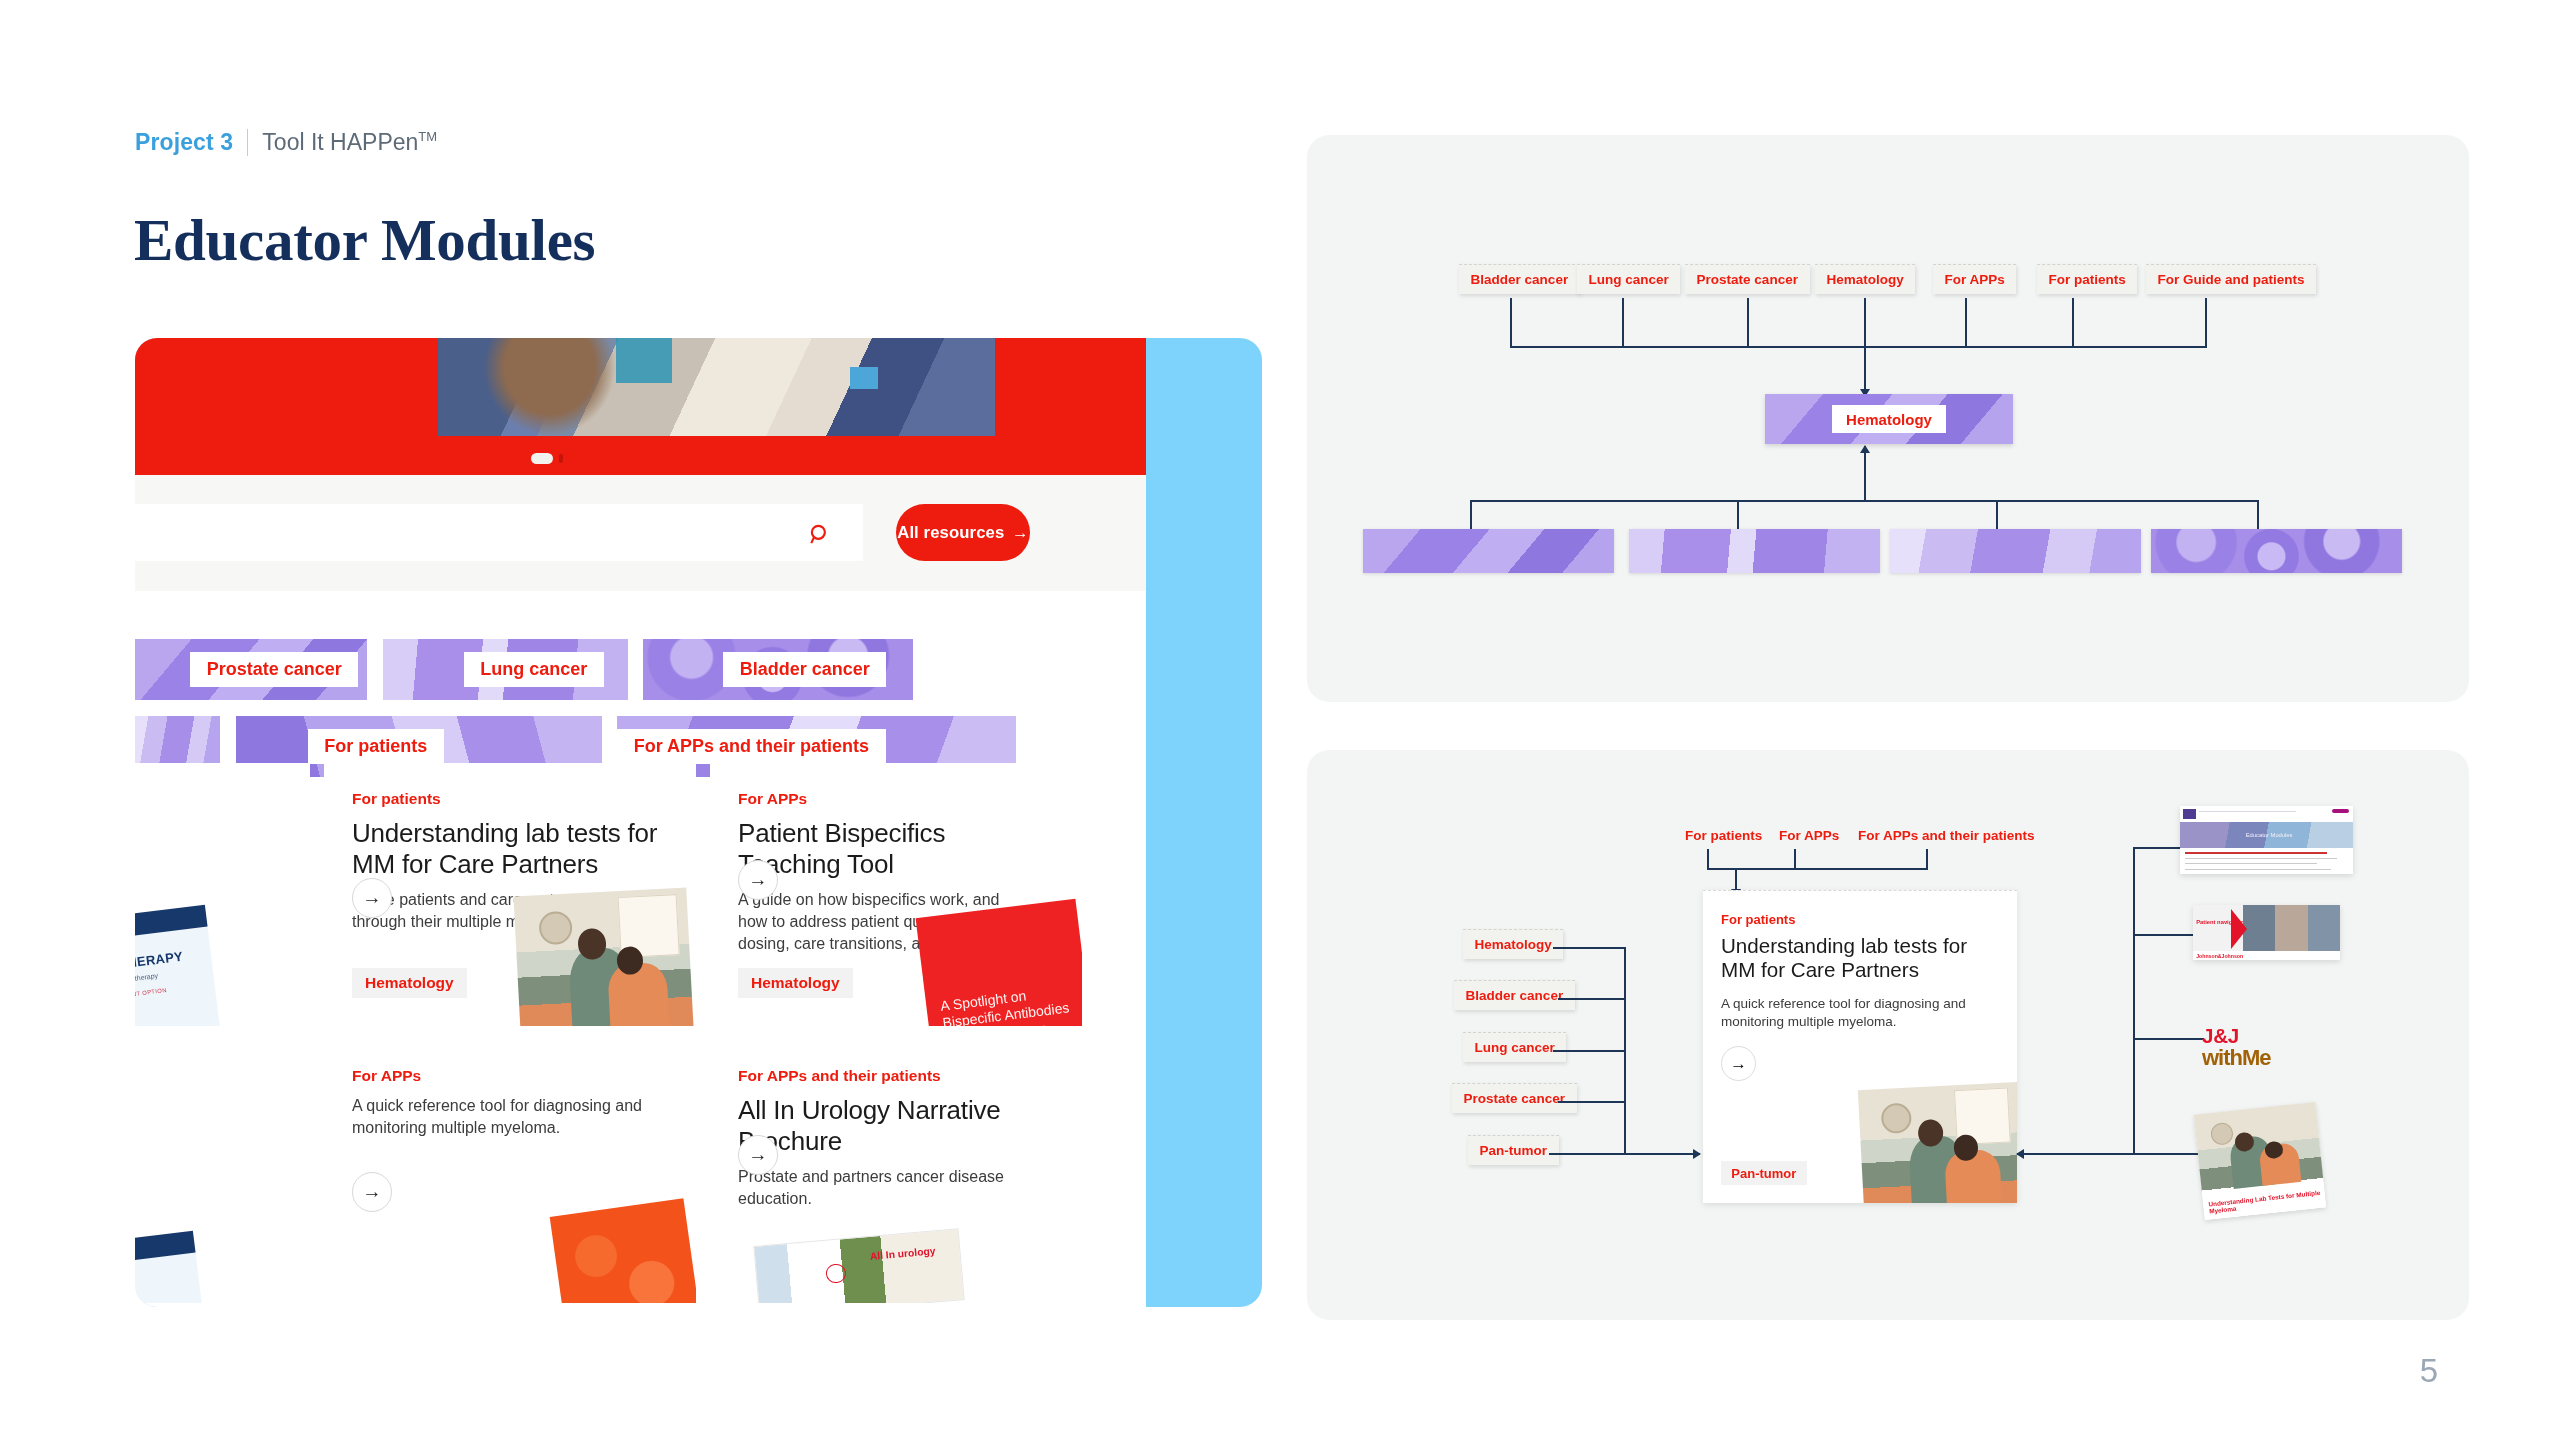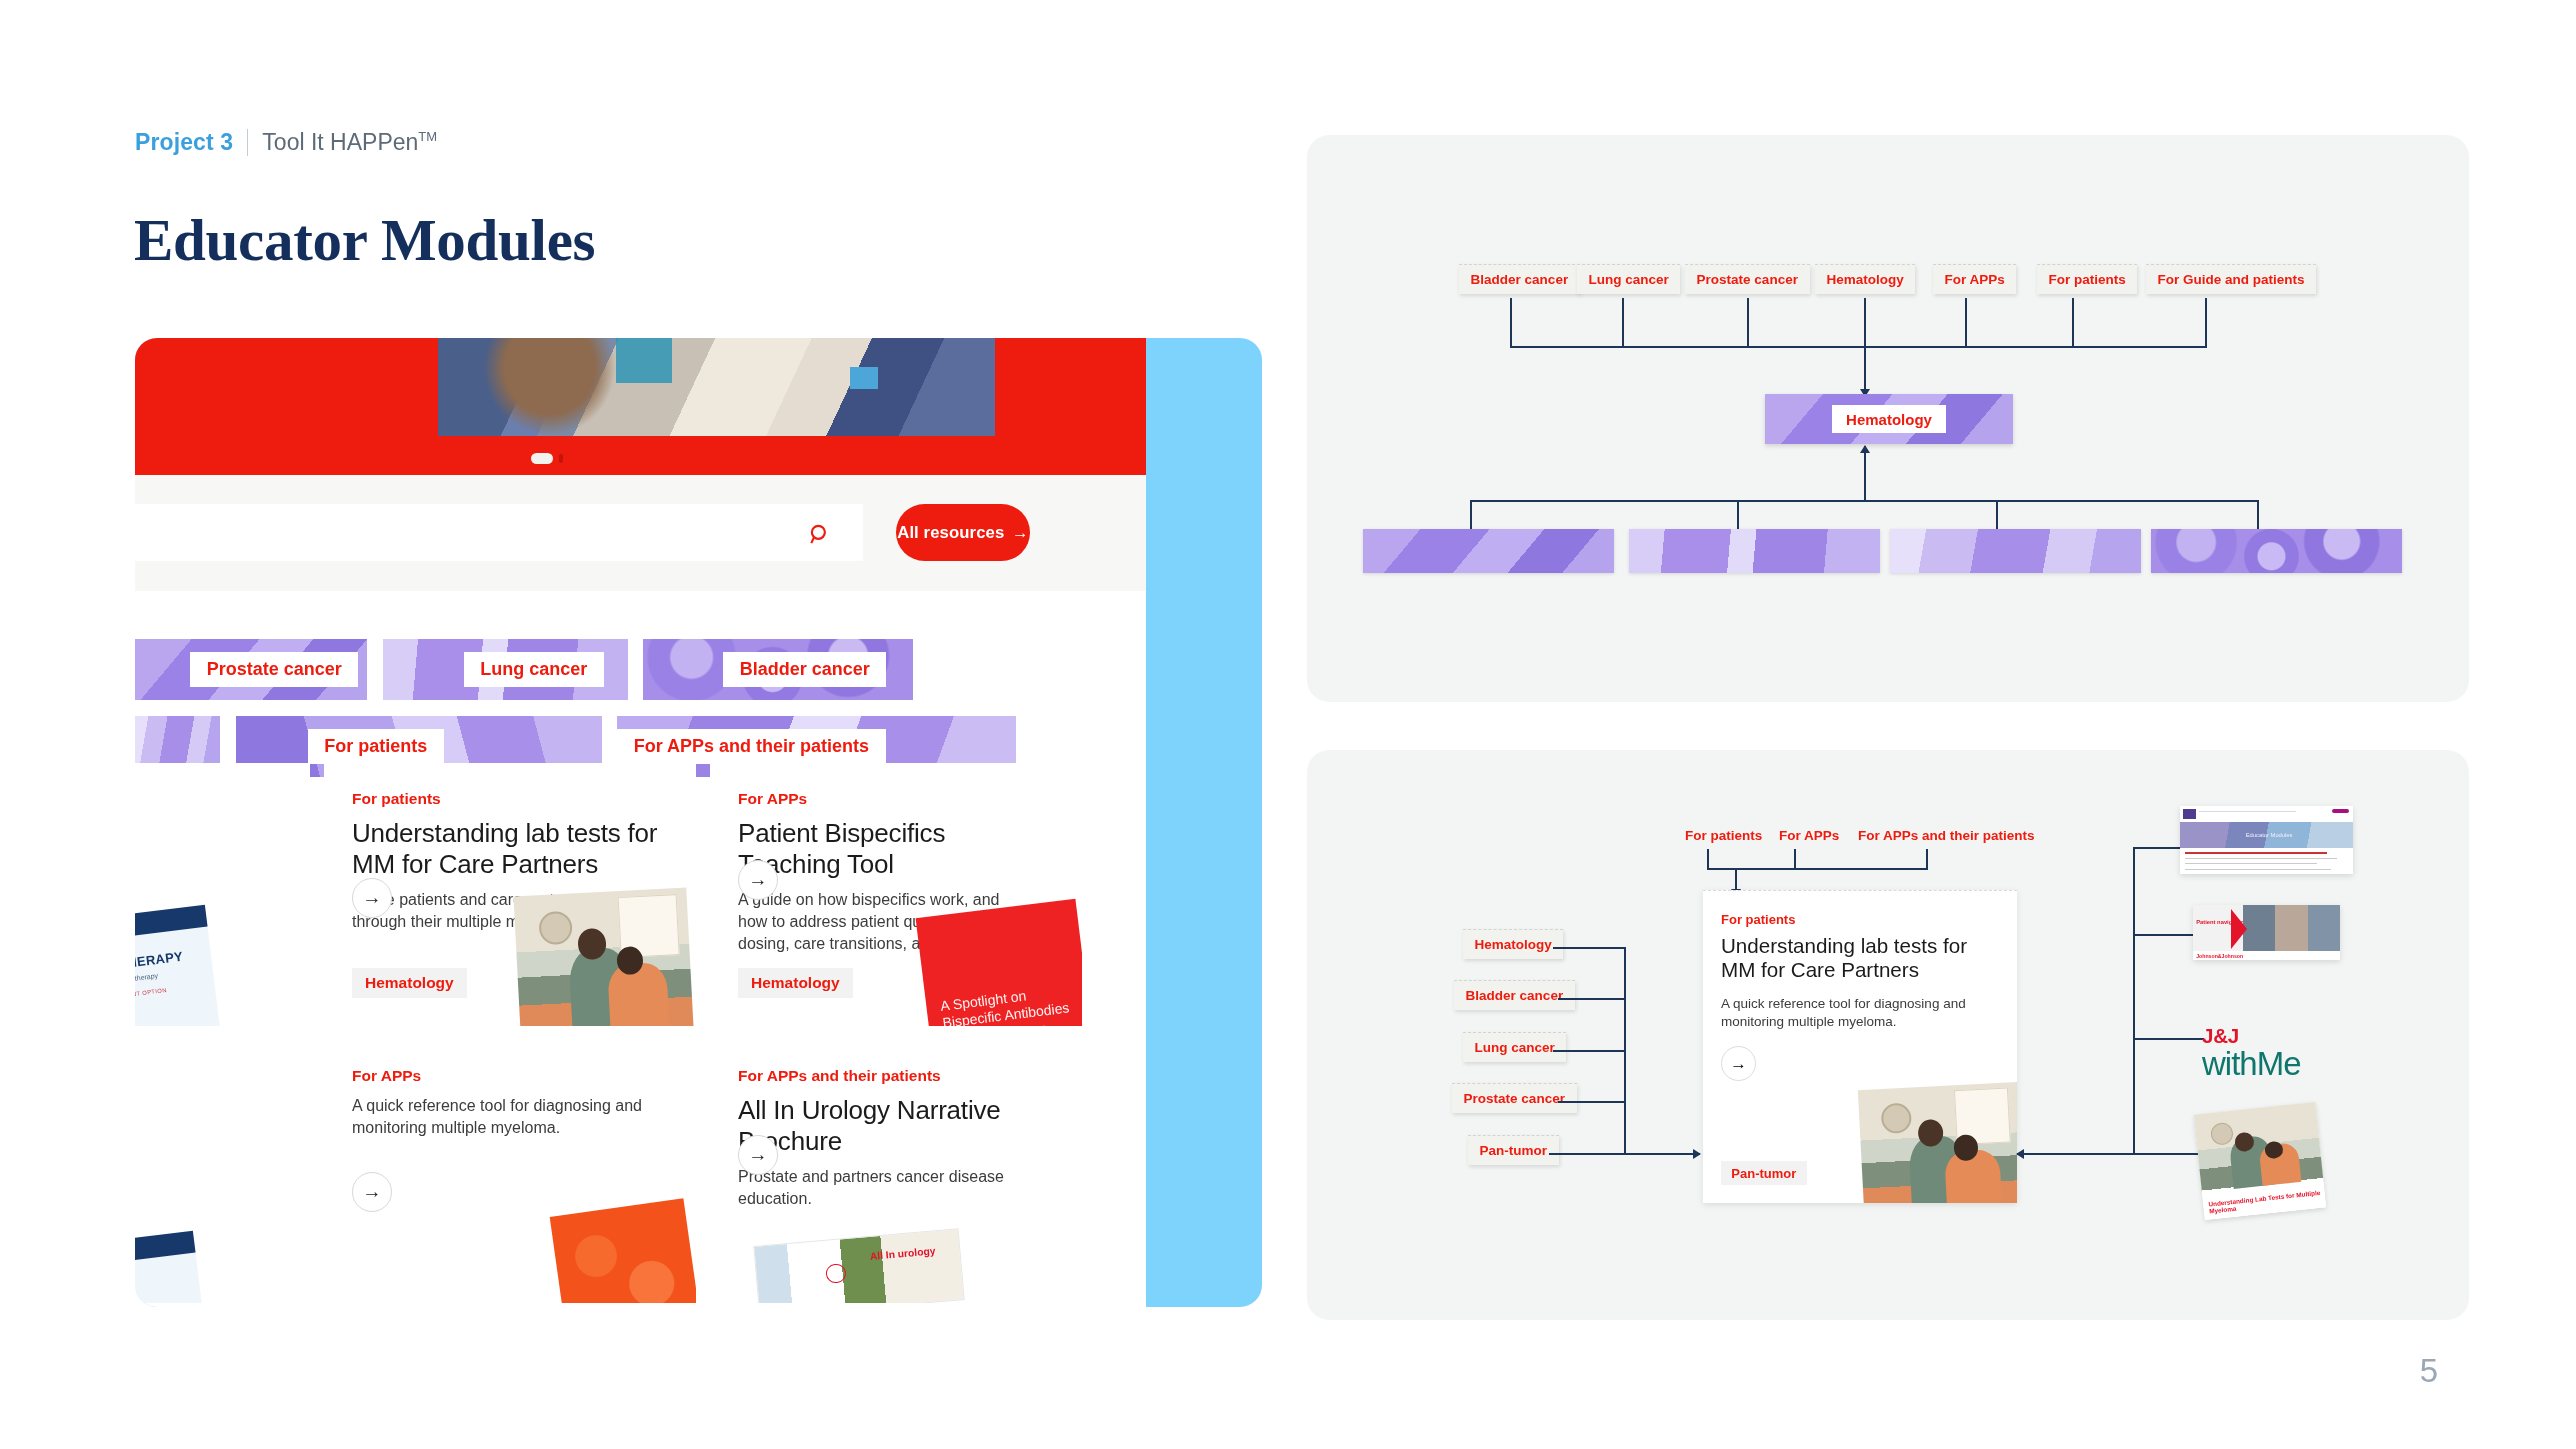--- a/index.html
+++ b/index.html
@@ -292,21 +292,21 @@
   .art-nav .body{position:absolute;left:0;top:0;width:100%;height:84%;
     background:linear-gradient(90deg,#f2f2f2 0 34%, #6e7f92 34% 56%, #b9a899 56% 78%, #8193a6 78% 100%);}
   .art-nav .chev{position:absolute;left:26%;top:8%;width:0;height:0;
     border-top:20.6px solid transparent;border-bottom:20.6px solid transparent;border-left:16.7px solid #e3142a;}
   .art-nav .lbl{position:absolute;left:3.2px;top:26%;font-size:5.8px;font-weight:700;color:#e3142a;line-height:1.15;}
   .art-nav .foot{position:absolute;left:0;bottom:0;width:100%;height:16%;background:#fff;}
   .art-nav .jj{position:absolute;left:3.2px;bottom:1.3px;font-size:5.2px;font-weight:700;color:#e3142a;}
 
   .jj-logo { position:absolute; left:2202px; top:1024px; text-align:left; }
   .jj-logo .l1 { font-size:20.6px; font-weight:700; color:#e3142a; letter-spacing:-0.3px; }
-  .jj-logo .l2 { font-size:33px; font-weight:400; color:#0f766e; letter-spacing:-1px; margin-top:-2.6px; }
+  .jj-logo .l2 { font-size:22px; font-weight:700; color:#a16207; letter-spacing:-1px; margin-top:-2.6px; }
 
   .art-doc { left:2199px; top:1108px; width:122px; height:106px; transform:rotate(-6deg);
              background:linear-gradient(180deg,#e8e2d5 0 34%, #cfd6c9 34% 52%, #7e8f7c 52% 72%, #ffffff 72% 100%); }
   .art-doc .clock{position:absolute;left:12%;top:10%;width:22px;height:22px;border-radius:50%;background:#d3c9b4;border:1.9px solid #b9ad93;}
   .art-doc .h1{position:absolute;left:26%;top:26%;width:34%;height:48%;background:#6f8a78;border-radius:40% 40% 0 0;}
   .art-doc .h2{position:absolute;left:50%;top:36%;width:32%;height:38%;background:#e58b58;border-radius:40% 40% 0 0;}
   .art-doc .f1{position:absolute;left:31%;top:22%;width:16%;height:18%;border-radius:50%;background:#4a3427;}
   .art-doc .f2{position:absolute;left:55%;top:33%;width:15%;height:16%;border-radius:50%;background:#3d2a20;}
   .art-doc .cap{position:absolute;left:5.2px;bottom:3.9px;font-size:6.4px;font-weight:700;color:#e3142a;line-height:1.2;}
 </style>

